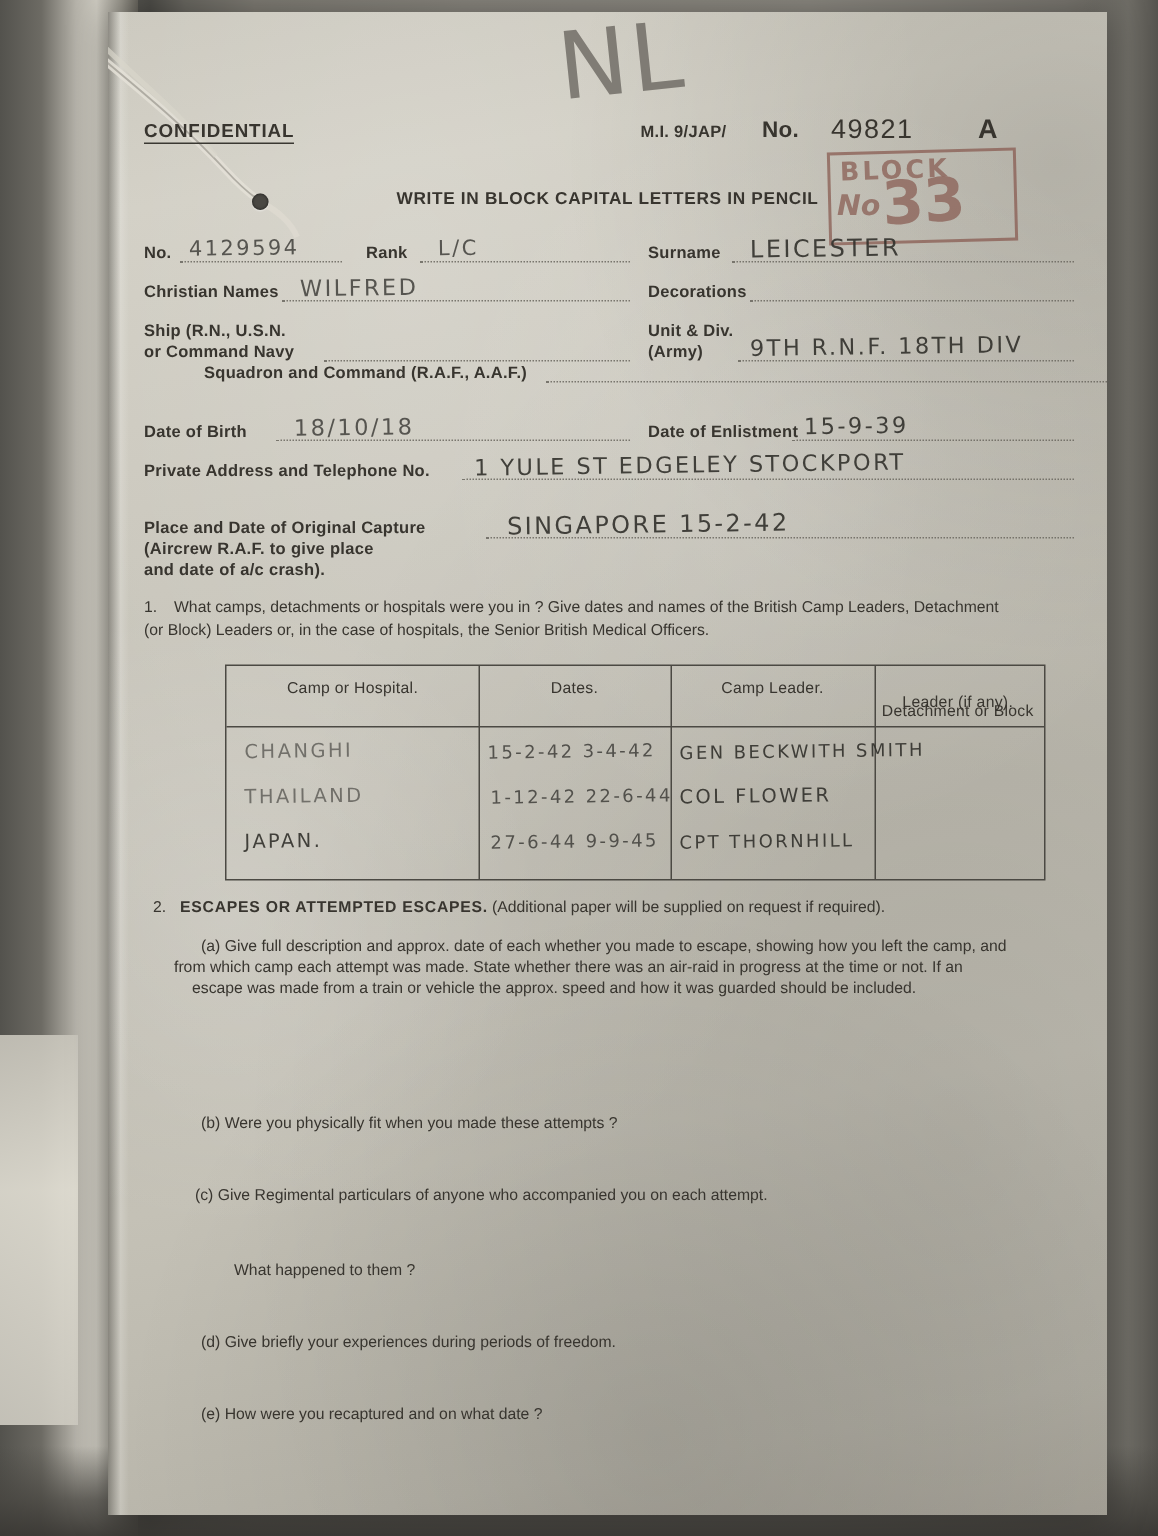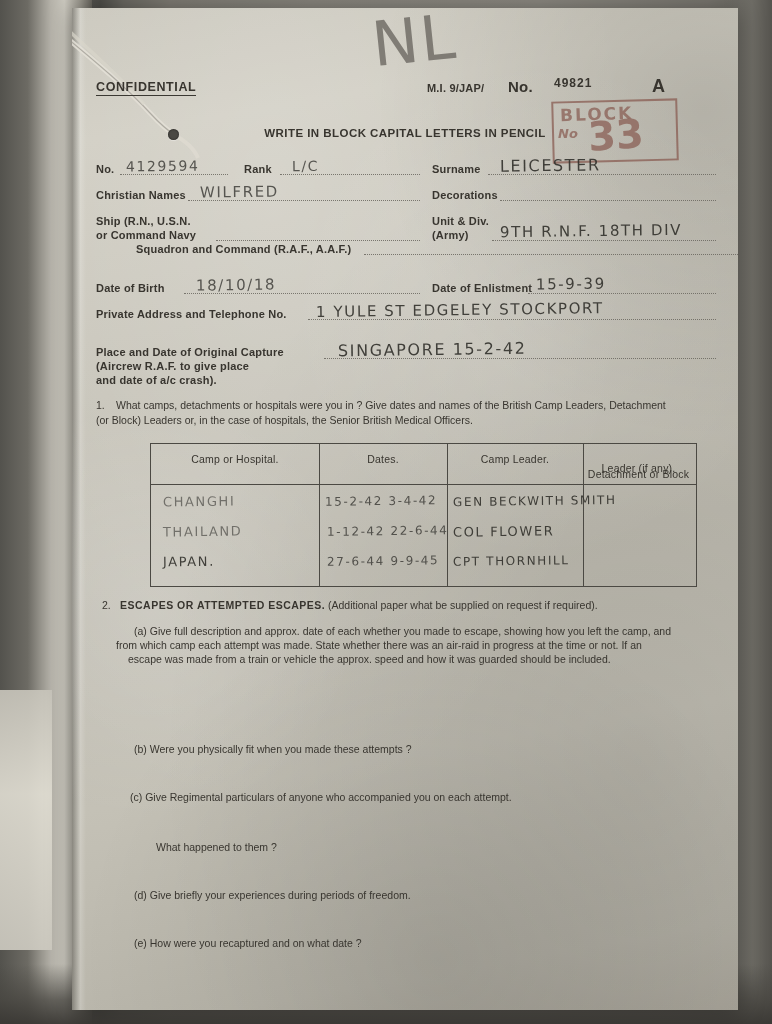--- a/index.html
+++ b/index.html
@@ -123,22 +123,22 @@
   }
   .no-label {
     position: absolute;
     left: 436px; top: 70px;
     font-size: 15px;
     font-weight: bold;
   }
   .serial {
     position: absolute;
     left: 482px; top: 68px;
-    font-size: 12px;
-    font-weight: bold;
+    font-size: 18px;
+    font-weight: normal;
     letter-spacing: 1px;
   }
   .serial-a {
     position: absolute;
     left: 580px; top: 68px;
     font-size: 18px;
     font-weight: bold;
   }
   .instruction {
     position: absolute;
@@ -191,21 +191,21 @@
   .block-word {
     position: absolute;
     left: 488px; top: 96px;
     font-size: 17px;
     letter-spacing: 2px;
     transform: rotate(-2deg);
   }
   .block-no {
     position: absolute;
     left: 486px; top: 118px;
-    font-size: 13px;
+    font-size: 19px;
     font-style: italic;
   }
   .block-num {
     position: absolute;
     left: 516px; top: 104px;
     font-size: 40px;
     font-weight: bold;
     transform: rotate(-4deg);
   }
 
@@ -402,21 +402,21 @@
         <div class="td hand" style="left:440px; top:80px;"></div>
 
         <div class="td hand dark" style="left:12px; top:110px;">JAPAN.</div>
         <div class="td hand" style="left:176px; top:110px; font-size:12px;">27-6-44  9-9-45</div>
         <div class="td hand dark" style="left:302px; top:110px; font-size:12px;">CPT  THORNHILL</div>
         <div class="td hand" style="left:440px; top:110px;"></div>
       </div>
 
       <div class="qtext" style="left:30px; top:590px;">2.</div>
       <div class="qtext" style="left:48px; top:590px; font-weight:bold; letter-spacing:.5px;">ESCAPES OR ATTEMPTED ESCAPES.</div>
-      <div class="qtext" style="left:256px; top:590px;">(Additional paper what be supplied on request if required).</div>
+      <div class="qtext" style="left:256px; top:590px;">(Additional paper will be supplied on request if required).</div>
 
       <div class="qtext" style="left:62px; top:616px; width:582px;">(a)  Give full description and approx. date of each whether you made to escape, showing how you left the camp,  and</div>
       <div class="qtext" style="left:44px; top:630px; width:600px;">from which camp each attempt was made.   State whether there was an air-raid in progress at the time or not.   If an</div>
       <div class="qtext" style="left:56px; top:644px; width:590px;">escape was made from a train or vehicle the approx. speed and how it was guarded should be included.</div>
 
       <div class="qtext" style="left:62px; top:734px;">(b)  Were you physically fit when you made these attempts ?</div>
       <div class="qtext" style="left:58px; top:782px;">(c)  Give Regimental particulars of anyone who accompanied you on each attempt.</div>
       <div class="qtext" style="left:84px; top:832px;">What happened to them ?</div>
       <div class="qtext" style="left:62px; top:880px;">(d)  Give briefly your experiences during periods of freedom.</div>
       <div class="qtext" style="left:62px; top:928px;">(e)  How were you recaptured and on what date ?</div>

